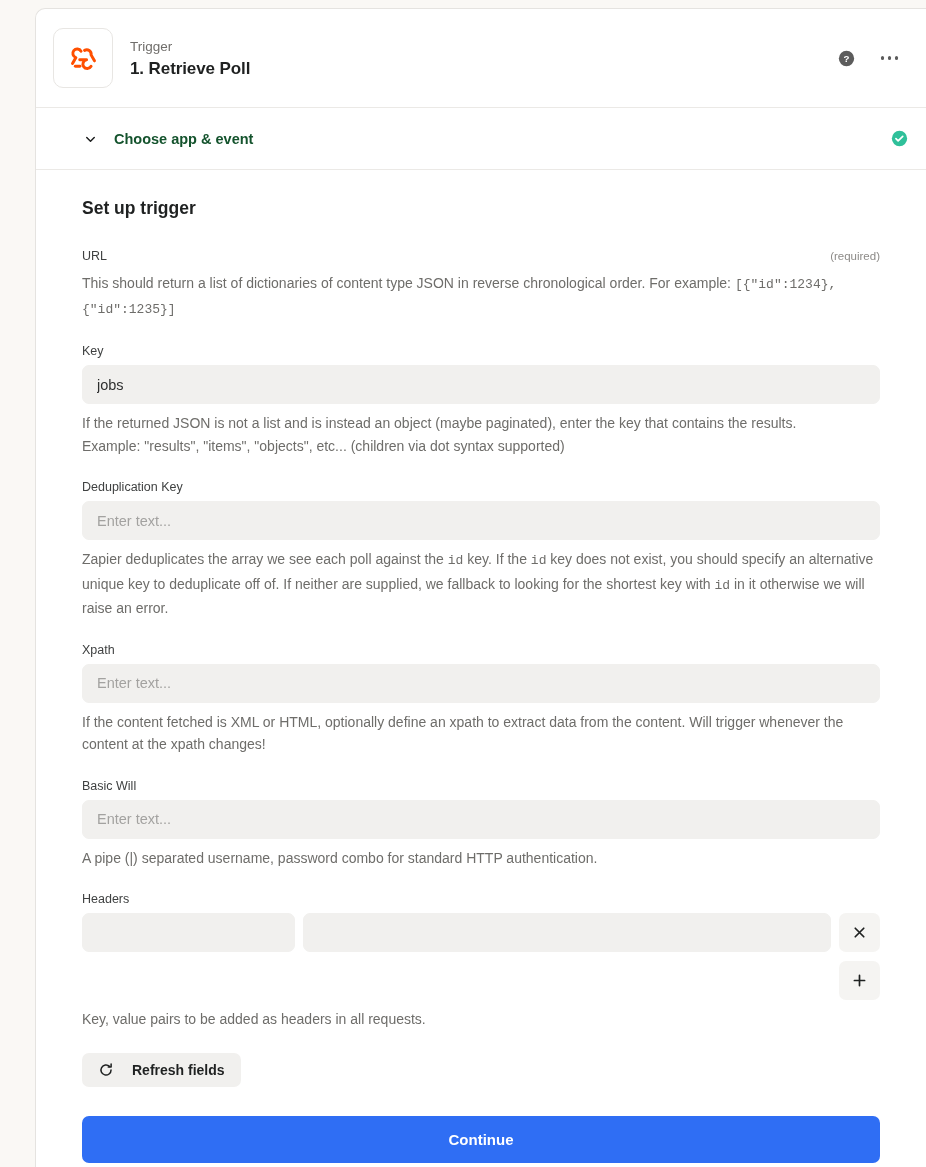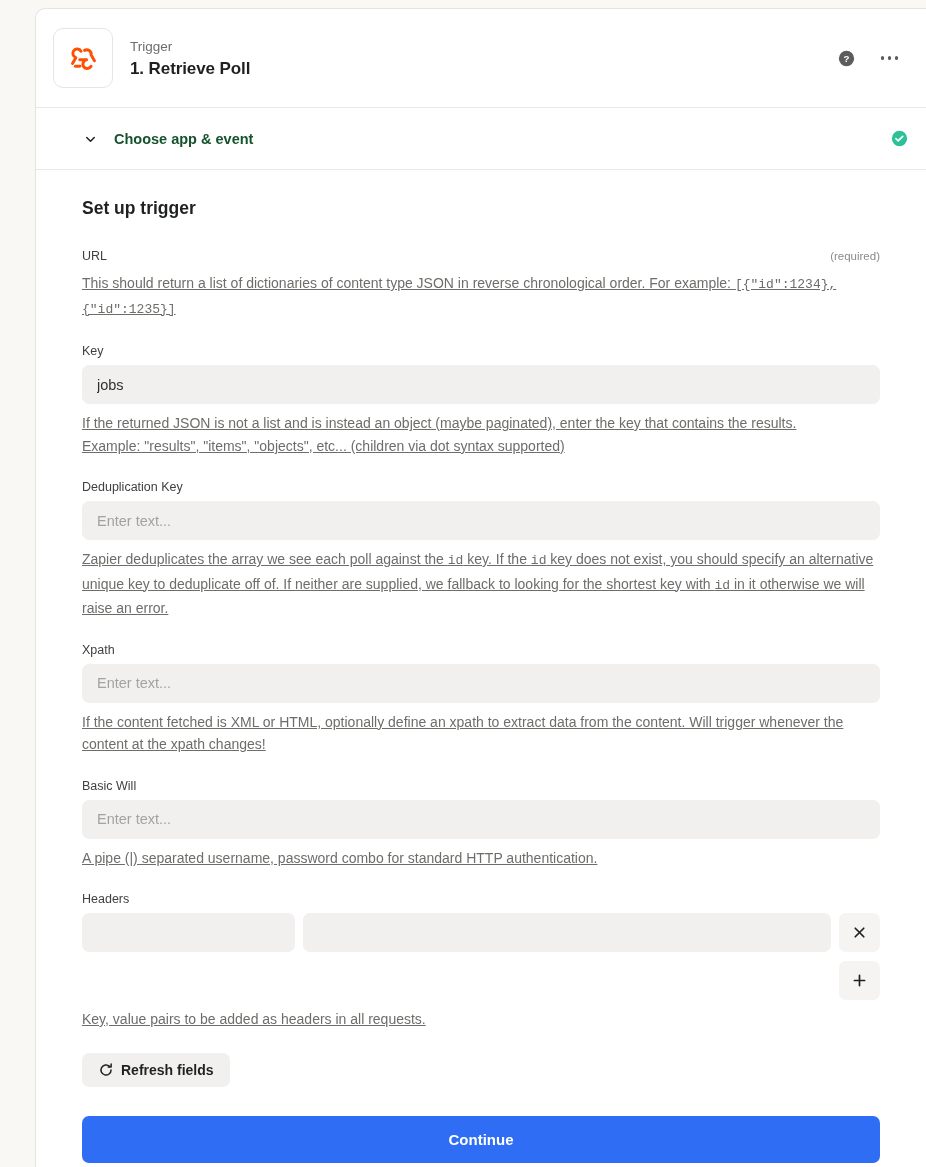--- a/index.html
+++ b/index.html
@@ -162,21 +162,20 @@
     align-items: center;
     justify-content: center;
   }
 
   .help-text {
     font-size: 14px;
     line-height: 22.5px;
     color: #6e6d6a;
     margin: 8px 0 22px 0;
     max-width: 800px;
-    text-decoration: underline;
   }
   code {
     font-family: "Liberation Mono", monospace;
     font-size: 13px;
     color: #6e6d6a;
   }
 
   
   .headers-row {
     display: flex;
@@ -202,21 +201,21 @@
   }
   .headers-row2 {
     display: flex;
     justify-content: flex-end;
     margin-top: 9px;
   }
 
   .refresh-btn {
     display: inline-flex;
     align-items: center;
-    gap: 7px;
+    gap: 18px;
     height: 34px;
     padding: 0 16px;
     background: #f1f0ee;
     border: none;
     border-radius: 7px;
     font-size: 14px;
     font-weight: bold;
     color: #1f2121;
     cursor: pointer;
     font-family: "Liberation Sans", sans-serif;

